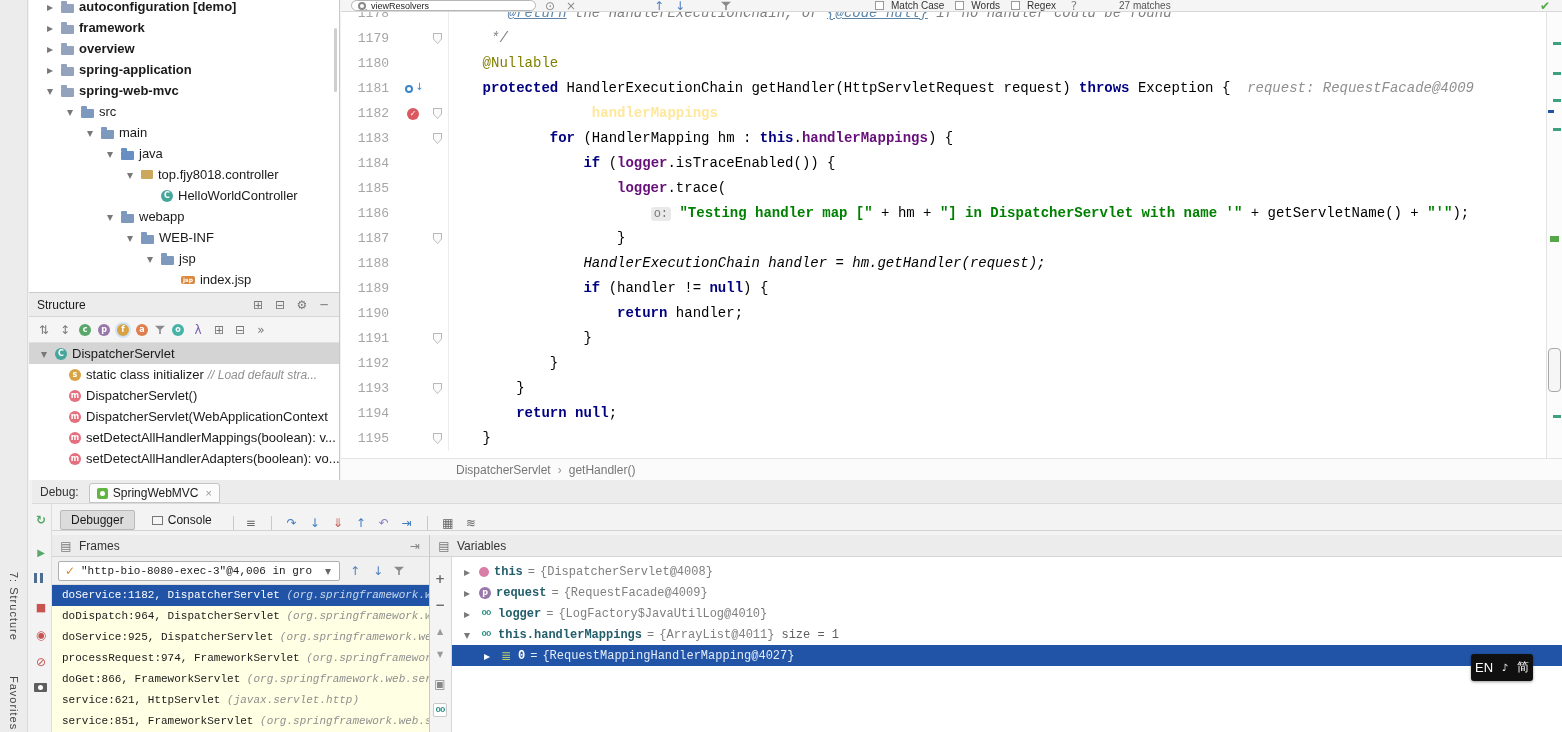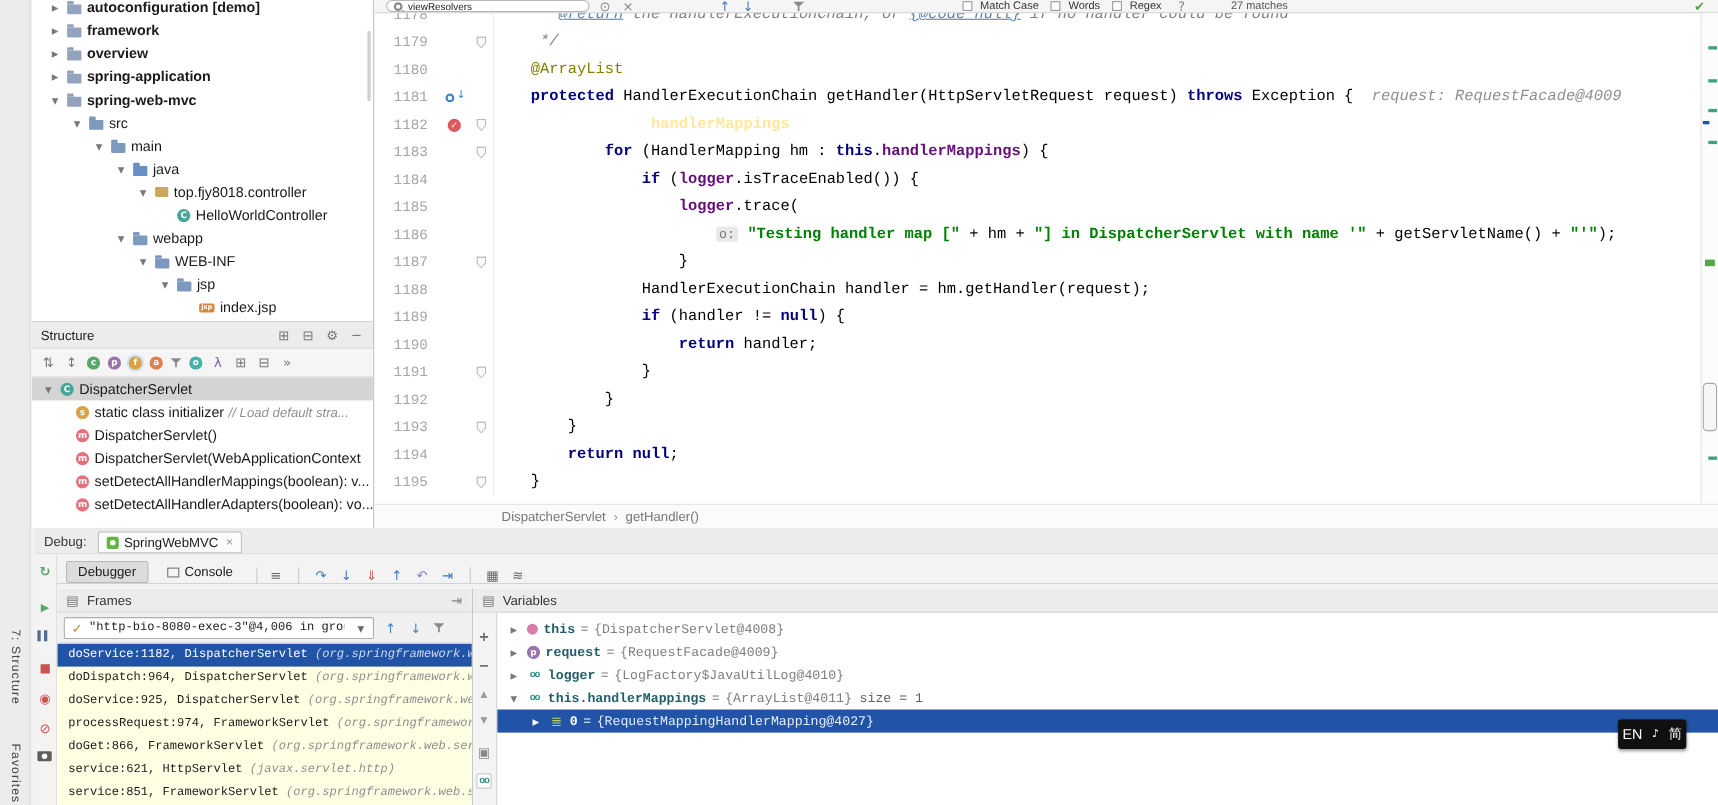--- a/index.html
+++ b/index.html
@@ -338,21 +338,21 @@
             <span class="gicons"></span>
             <span class="gfold">
               <span class="pent"></span>
             </span>
             <span class="ct" style="padding-left: 5ch;"><span class="tk-c">*/</span></span>
           </div>
           <div class="crow">
             <span class="gnum">1180</span>
             <span class="gicons"></span>
             <span class="gfold"></span>
-            <span class="ct" style="padding-left: 4ch;"><span class="tk-a">@ArrayList</span></span>
+            <span class="ct" style="padding-left: 4ch;"><span class="tk-a">@Nullable</span></span>
           </div>
           <div class="crow">
             <span class="gnum">1181</span>
             <span class="gicons">
               <span class="ic i-step"></span>
             </span>
             <span class="gfold"></span>
             <span class="ct" style="padding-left: 4ch;"><span class="tk-k">protected </span><span class="tk-p">HandlerExecutionChain getHandler(HttpServletRequest request) </span><span class="tk-k">throws </span><span class="tk-p">Exception { </span><span class="tk-h"> request: RequestFacade@4009</span></span>
           </div>
           <div class="crow exec">
@@ -396,21 +396,21 @@
             <span class="gicons"></span>
             <span class="gfold">
               <span class="pent"></span>
             </span>
             <span class="ct" style="padding-left: 20ch;"><span class="tk-p">}</span></span>
           </div>
           <div class="crow">
             <span class="gnum">1188</span>
             <span class="gicons"></span>
             <span class="gfold"></span>
-            <span class="ct" style="padding-left: 16ch;"><span class="tk-p">HandlerExecutionChain handler = hm.getHandler(request);</span></span>
+            <span class="ct" style="padding-left: 16ch; font-style: italic;"><span class="tk-p">HandlerExecutionChain handler = hm.getHandler(request);</span></span>
           </div>
           <div class="crow">
             <span class="gnum">1189</span>
             <span class="gicons"></span>
             <span class="gfold"></span>
             <span class="ct" style="padding-left: 16ch;"><span class="tk-k">if </span><span class="tk-p">(handler != </span><span class="tk-k">null</span><span class="tk-p">) {</span></span>
           </div>
           <div class="crow">
             <span class="gnum">1190</span>
             <span class="gicons"></span>

